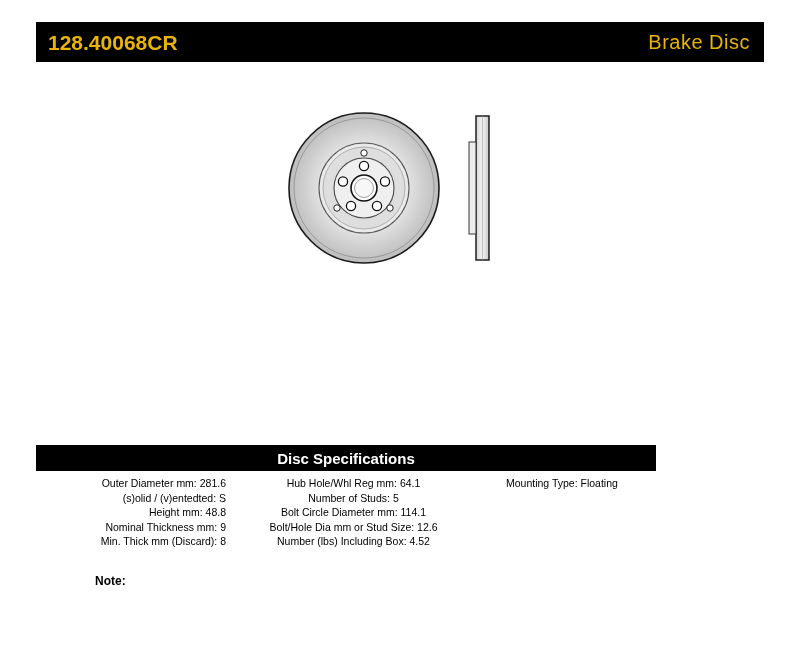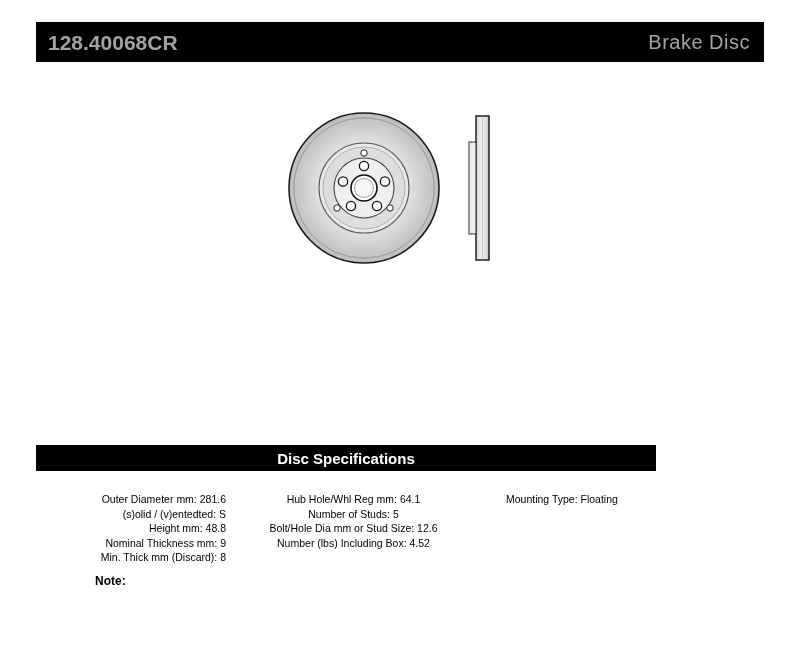--- a/index.html
+++ b/index.html
@@ -17,21 +17,21 @@
   }
 
   
   .header-bar {
     position: absolute;
     left: 36px;
     top: 22px;
     width: 728px;
     height: 40px;
     background: #000000;
-    color: #a3a3a3;
+    color: #eab308;
     display: flex;
     align-items: center;
     justify-content: space-between;
     box-sizing: border-box;
     padding: 0 14px 0 12px;
   }
   .part-number {
     font-size: 21px;
     font-weight: bold;
     letter-spacing: 0px;
@@ -76,21 +76,21 @@
 
   .spec-columns {
     position: absolute;
     left: 36px;
     top: 476px;
     width: 728px;
     font-size: 10.5px;
   }
   .col {
     position: absolute;
-    top: 16px;
+    top: 0;
   }
   .col-left {
     left: 0;
     width: 190px;
     text-align: right;
   }
   .col-mid {
     left: 205px;
     width: 225px;
     text-align: center;
@@ -207,20 +207,24 @@
   <div class="col col-mid">
     <div class="spec-line">
       <span class="label">Hub Hole/Whl Reg mm:</span>
       <span class="value">64.1</span>
     </div>
     <div class="spec-line">
       <span class="label">Number of Studs:</span>
       <span class="value">5</span>
     </div>
     <div class="spec-line">
+      <span class="label">Bolt Circle Diameter mm:</span>
+      <span class="value">114.1</span>
+    </div>
+    <div class="spec-line">
       <span class="label">Bolt/Hole Dia mm or Stud Size:</span>
       <span class="value">12.6</span>
     </div>
     <div class="spec-line">
       <span class="label">Number (lbs) Including Box:</span>
       <span class="value">4.52</span>
     </div>
   </div>
 
   <div class="col col-right">

